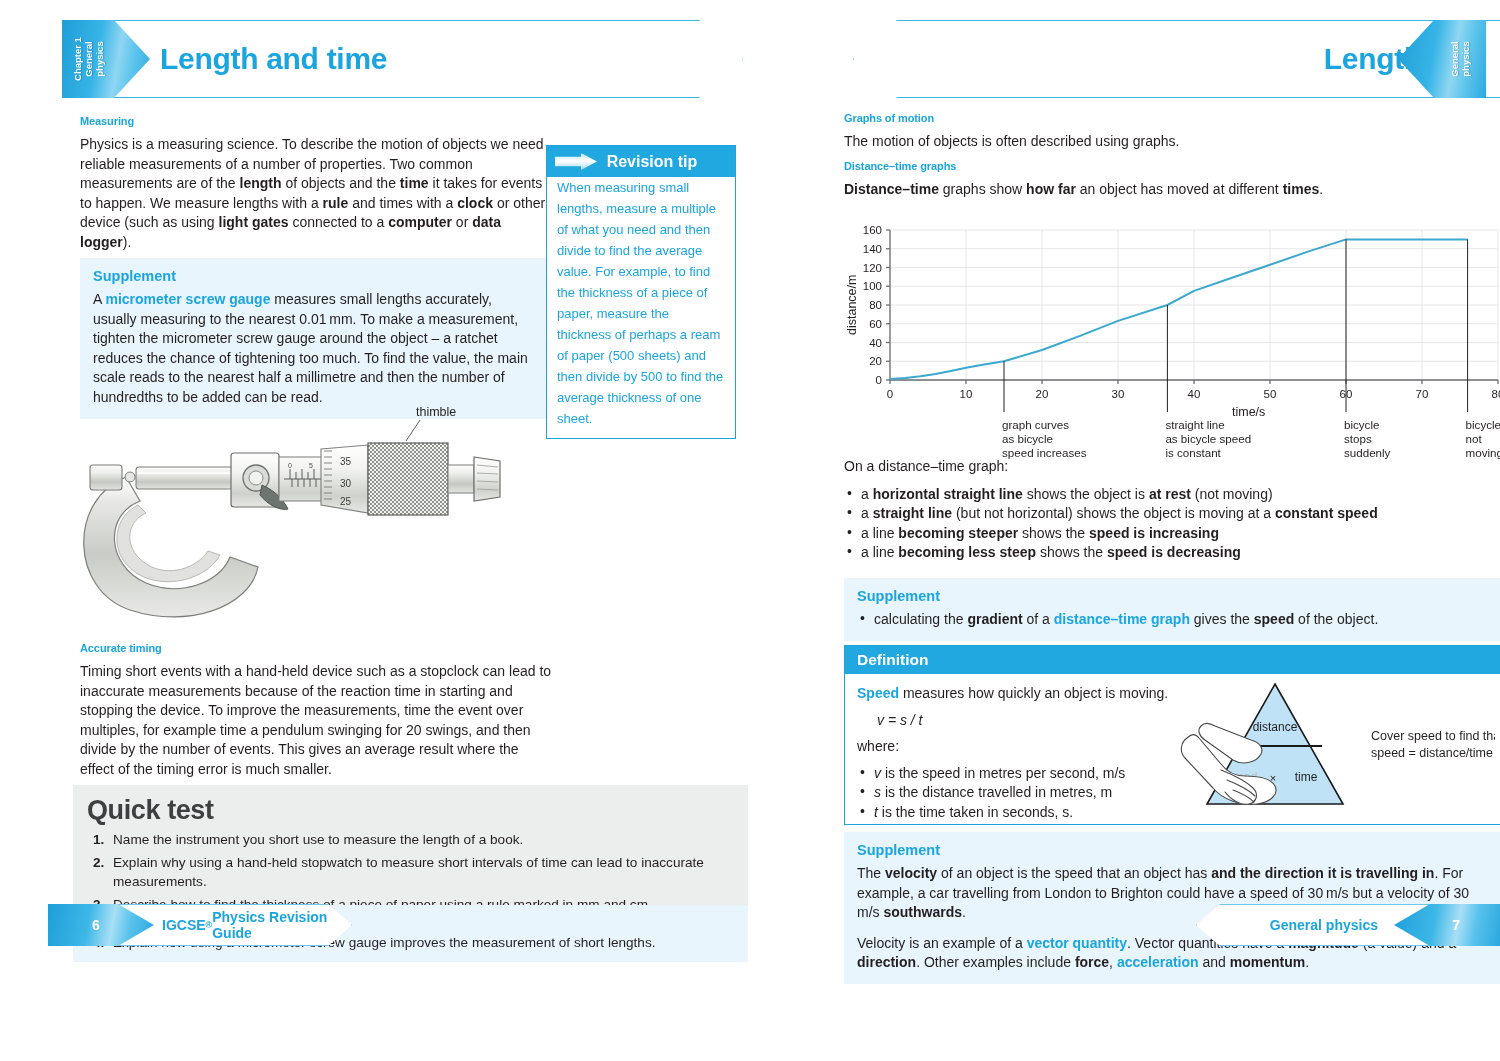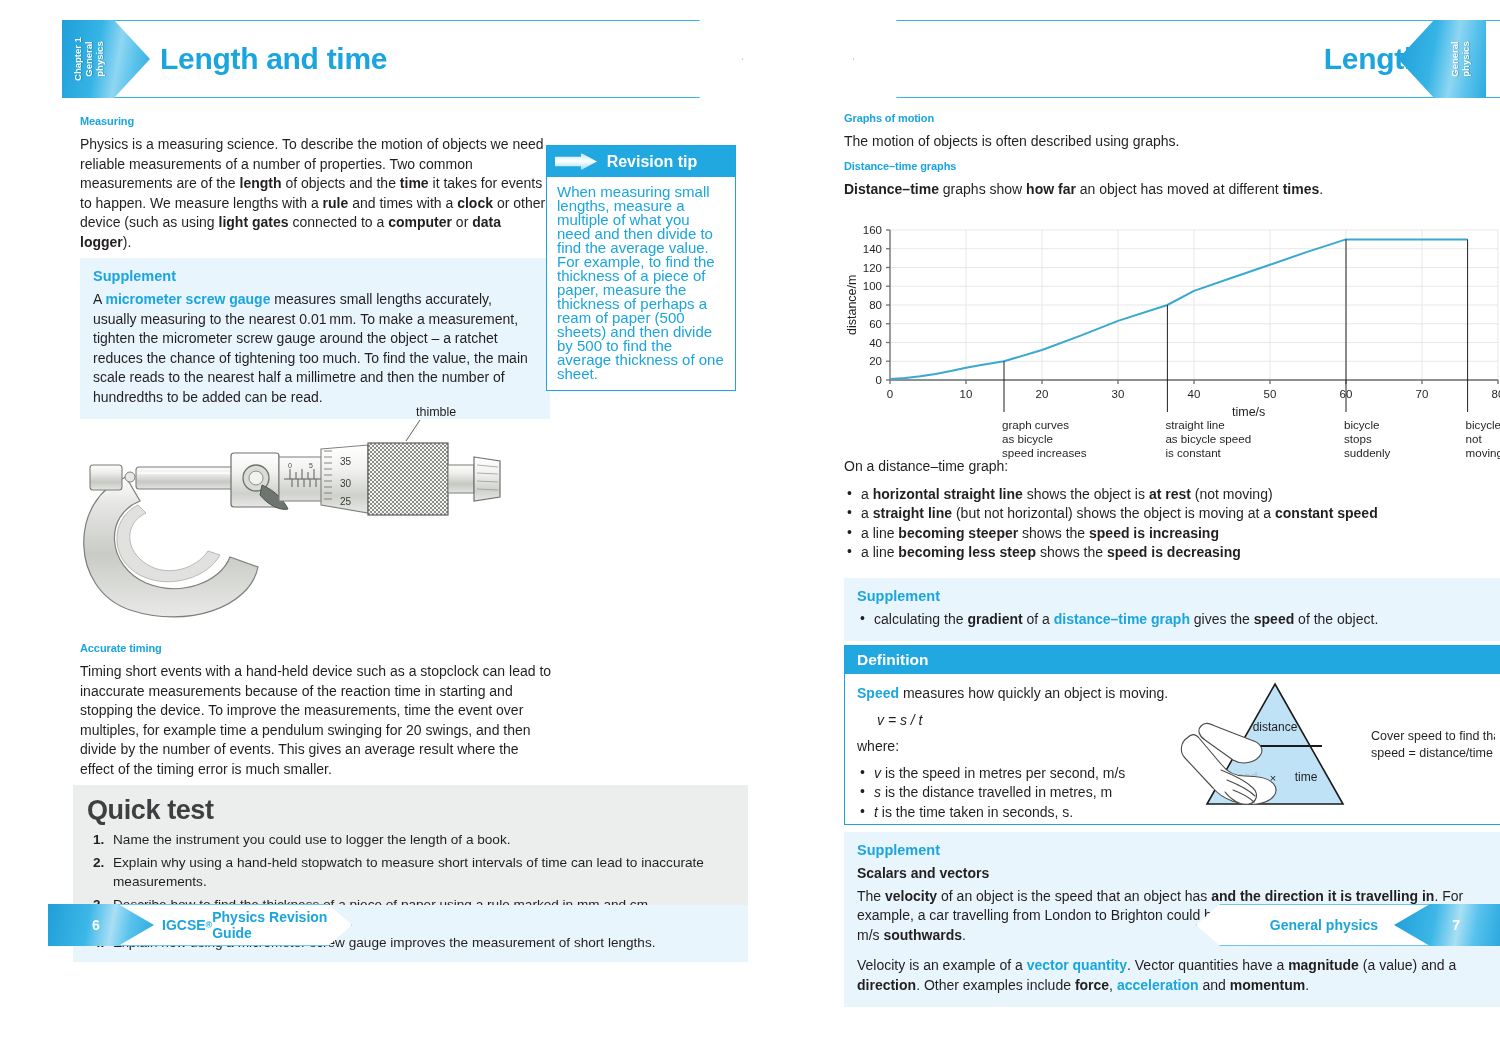--- a/index.html
+++ b/index.html
@@ -100,22 +100,22 @@
     margin-left: 22px;
   }
   .tip-arrow {
     position: absolute; left: 8px; top: 50%;
     transform: translateY(-50%);
     width: 42px; height: 17px;
     background: linear-gradient(180deg, #bfe6f8 0%, #ffffff 45%, #9bd8f3 100%);
     clip-path: polygon(0 22%, 62% 22%, 62% 0, 100% 50%, 62% 100%, 62% 78%, 0 78%);
   }
   .tipbox .tip-body {
-    padding: 8px 10px 9px 10px;
-    color: #1ba5de; font-size: 15px; line-height: 14px;
+    padding: 0 10px 9px 10px;
+    color: #1ba5de; font-size: 13px; line-height: 21px;
   }
 
   
   .fig-micrometer { position: absolute; }
 
   
   .quicktest {
     position: absolute;
     background: #eceded;
     padding: 10px 14px 10px 14px;
@@ -346,21 +346,21 @@
     </div>
 
     <div class="col" style="left:32px; top:642px; width:475px;">
       <h3 class="sub">Accurate timing</h3>
       <p class="body">Timing short events with a hand-held device such as a stopclock can lead to inaccurate measurements because of the reaction time in starting and stopping the device. To improve the measurements, time the event over multiples, for example time a pendulum swinging for 20 swings, and then divide by the number of events. This gives an average result where the effect of the timing error is much smaller.</p>
     </div>
 
     <div class="quicktest" style="left:25px; top:785px; width:675px;">
       <h2>Quick test</h2>
       <ol class="qlist" id="qlist">
-          <li>Name the instrument you could use to logger the length of a book.</li>
+          <li>Name the instrument you short use to measure the length of a book.</li>
           <li>Explain why using a hand-held stopwatch to measure short intervals of time can lead to inaccurate measurements.</li>
           <li>Describe how to find the thickness of a piece of paper using a rule marked in mm and cm.</li>
         </ol>
     </div>
     <div class="qsupp" style="left:25px; top:905px; width:675px;">
       <div class="supp-h">Supplement</div>
       <ol class="qlist4">
         <li>Explain how using a micrometer screw gauge improves the measurement of short lengths.</li>
       </ol>
     </div>
@@ -532,21 +532,20 @@
 
             <text x="196" y="64" font-family="Liberation Sans, sans-serif" font-size="12.5" fill="#231f20" id="tri-cap1">Cover speed to find that</text>
             <text x="196" y="81" font-family="Liberation Sans, sans-serif" font-size="12.5" fill="#231f20" id="tri-cap2">speed = distance/time</text>
           </svg>
         </div>
       </div>
     </div>
 
     <div class="supp" style="position:absolute; left:46px; top:832px; width:660px;">
       <div class="supp-h">Supplement</div>
-      <p style="font-weight:bold; margin-bottom:3px">Scalars and vectors</p>
       <p id="vec-p1" style="margin-bottom:11px">The <b>velocity</b> of an object is the speed that an object has <b>and the direction it is travelling in</b>. For example, a car travelling from London to Brighton could have a speed of 30 m/s but a velocity of 30 m/s <b>southwards</b>.</p>
       <p id="vec-p2">Velocity is an example of a <span class="kw">vector quantity</span>. Vector quantities have a <b>magnitude</b> (a value) and a <b>direction</b>. Other examples include <b>force</b>, <span class="kw">acceleration</span> and <b>momentum</b>.</p>
     </div>
 
     <div class="footer foot-right">
       <div class="foot-frame"></div>
       <div class="foot-tab">7</div>
       <div class="foot-text">General physics</div>
     </div>
   </div>

